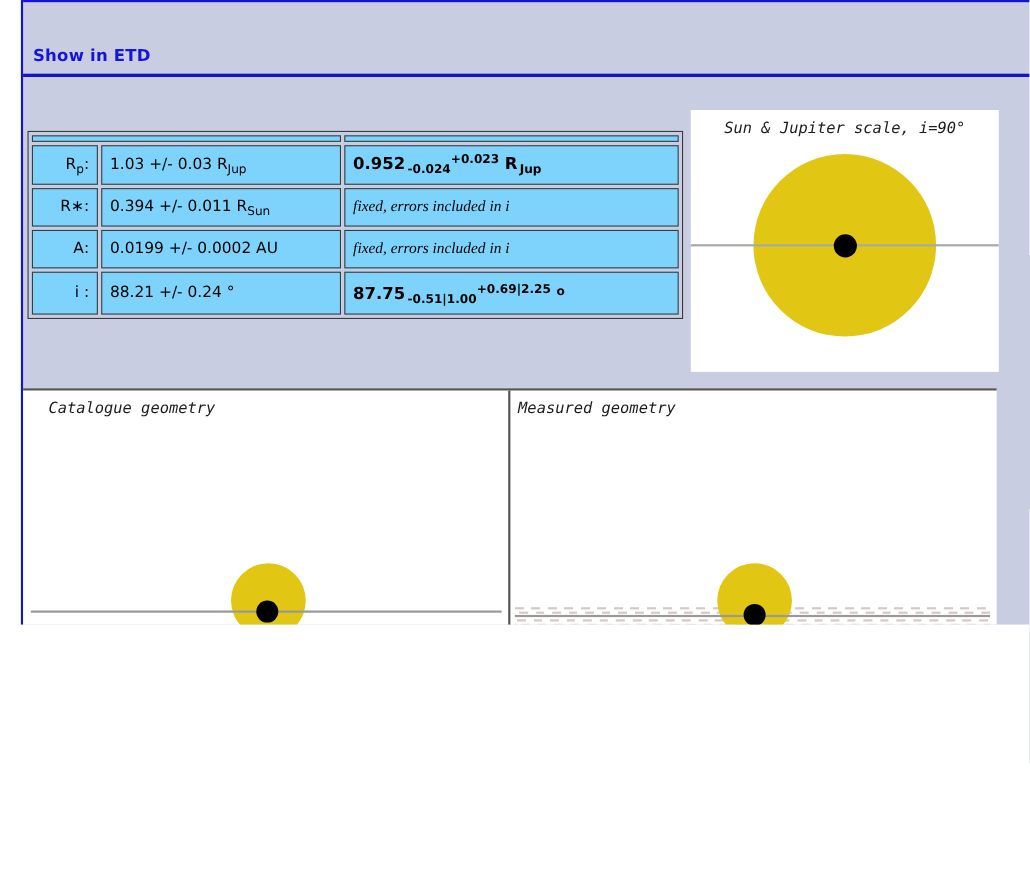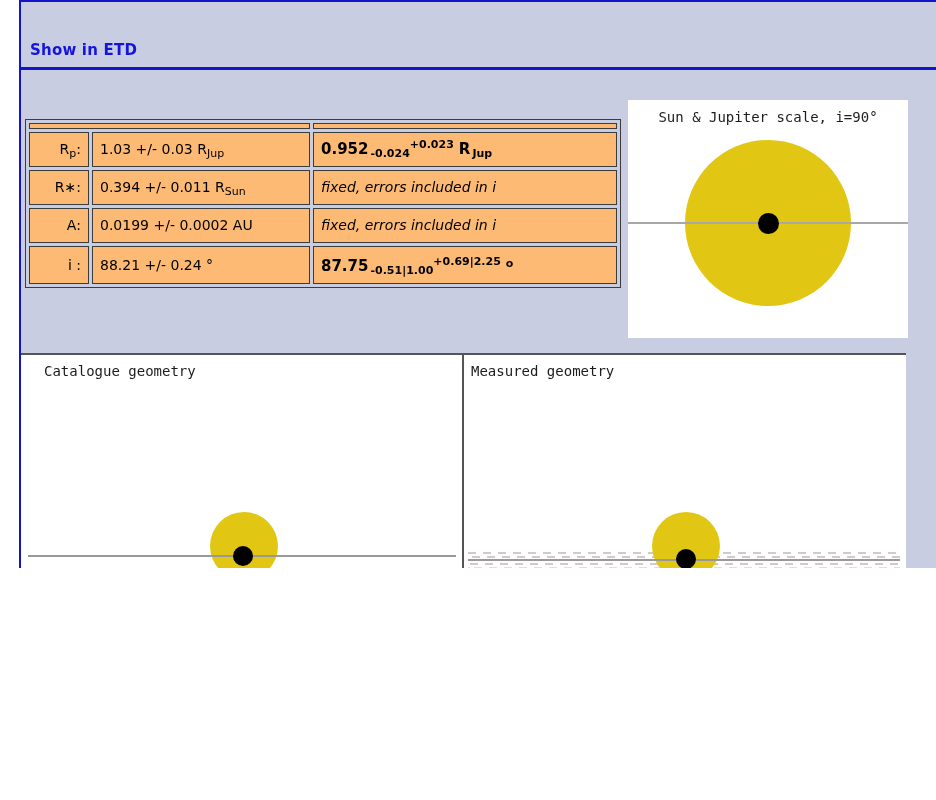--- a/index.html
+++ b/index.html
@@ -21,43 +21,43 @@
   }
   .header-rule { position:absolute; left:21px; top:67px; width:915px; height:3px; background:var(--blue); }
 
   
   table.params {
     position:absolute; left:25px; top:119px;
     border-collapse:separate; border-spacing:3px;
     border:1px solid var(--tborder);
   }
   table.params td {
-    background:#fdba74; border:1px solid var(--tborder);
+    background:#7dd3fc; border:1px solid var(--tborder);
     font-size:14px; line-height:21px; padding:6px 7px; vertical-align:middle;
     white-space:nowrap;
   }
   tr.spacer td { height:4px; padding:0; line-height:4px; }
   td.lbl { width:44px; text-align:right; }
   td.cat { width:202px; }
   td.meas { width:288px; }
   sub, sup { font-size:11px; line-height:0; }
   sub { vertical-align:-3px; }
   sup { vertical-align:6px; }
   .b { font-weight:bold; font-size:15px;margin-top:12px; }
   sub.b, sup.b { font-size:11px; font-weight:bold; }
-  .it { font-style:italic; }
+  .it { font-style:italic;font-family:Liberation Serif, serif; }
   .meas span:empty, .meas sub:empty, .meas sup:empty { display:none; }
   .meas sub { margin-left:2px; }
   .meas .tail { margin-left:5px; }
   .deg { font-size:11px; font-weight:bold; vertical-align:4px; margin-left:5px; }
 
   
   .sun-panel { position:absolute; left:628px; top:100px; width:280px; height:238px; background:#fff; }
   .mono-title {
-    font-family:"DejaVu Sans Mono", monospace; font-size:14px; color:#1c1c1c; white-space:nowrap;
+    font-family:"DejaVu Sans Mono", monospace; font-size:14px; color:#1c1c1c; white-space:nowrap;font-style:italic;
   }
   .sun-panel .mono-title { position:absolute; top:9px; left:0; width:100%; text-align:center; }
   .sun-disk { position:absolute; left:57px; top:40px; width:166px; height:166px; border-radius:50%; background:var(--sun); }
   .sun-line { position:absolute; left:0; top:122px; width:280px; height:2px; background:var(--sunline); }
   .jupiter-dot { position:absolute; left:130px; top:113px; width:21px; height:21px; border-radius:50%; background:#000; }
 
   
   .geo-area {
     position:absolute; left:21px; top:353px; width:885px; height:389px;
     background:#fff; border-top:2px solid var(--pborder); box-sizing:border-box;

